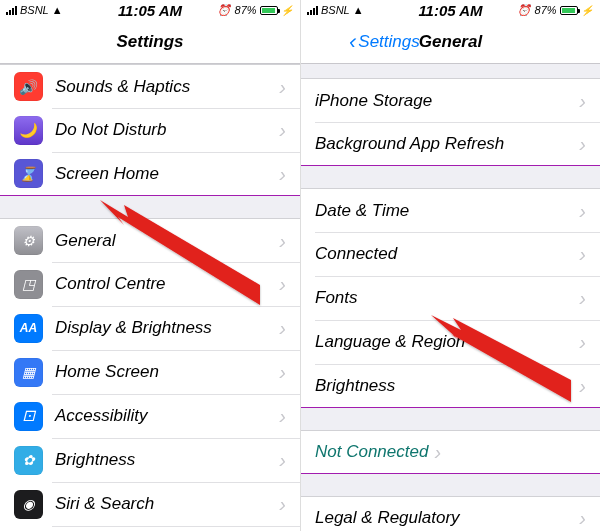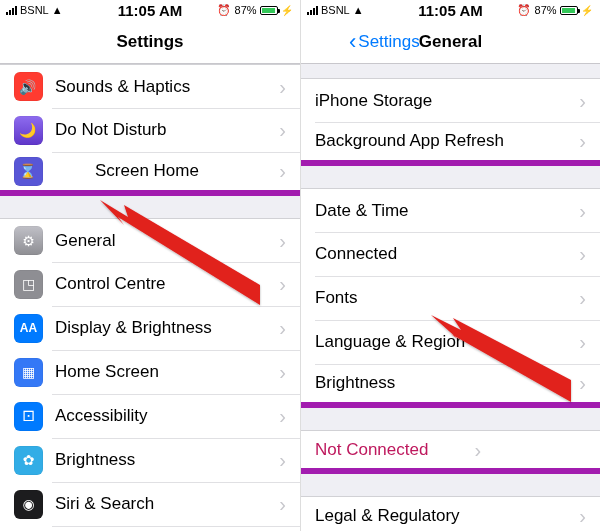--- a/index.html
+++ b/index.html
@@ -1,17 +1,17 @@
 <!DOCTYPE html>
 <html><head>
 <meta charset="utf-8">
 <style>
   * { box-sizing: border-box; margin: 0; padding: 0; }
   html, body { width: 600px; height: 531px; overflow: hidden; font-family: -apple-system, "Helvetica Neue", Arial, sans-serif; background: #fff; }
-  .wrap { display: flex; width: 600px; height: 527px; }
+  .wrap { display: flex; width: 600px; height: 527px; font-style: italic; }
   .phone { width: 300px; height: 531px; background: #efeff4; position: relative; overflow: hidden; }
   .phone + .phone { border-left: 1px solid #ddd; }
 
   .status-bar { height: 20px; background: #fff; display: flex; align-items: center; justify-content: space-between; padding: 0 6px; font-size: 11px; font-weight: 500; }
   .status-left, .status-right { display: flex; align-items: center; gap: 3px; }
   .status-center { position: absolute; left: 0; right: 0; text-align: center; font-size: 15px; font-weight: 600; pointer-events: none; }
   .signal { display: inline-flex; align-items: flex-end; gap: 1px; }
   .signal span { width: 2px; background: #000; }
   .signal span:nth-child(1){height:3px}.signal span:nth-child(2){height:5px}.signal span:nth-child(3){height:7px}.signal span:nth-child(4){height:9px}
   .wifi { font-size: 11px; }
@@ -26,24 +26,24 @@
   .nav-back { display: flex; align-items: center; color: #007aff; font-size: 17px; padding-left: 6px; gap: 2px; z-index: 1; }
   .nav-back .chev { font-size: 22px; line-height: 1; }
 
   .list { background: #efeff4; }
   .group-gap { height: 22px; }
   .group-gap.small { height: 14px; }
   .row { background: #fff; height: 44px; display: flex; align-items: center; padding: 0 14px 0 14px; position: relative; }
   .row + .row::before { content:""; position:absolute; left:14px; right:0; top:0; height:1px; background:#e0e0e3; }
   .row.with-icon + .row.with-icon::before { left: 52px; }
   .group-top { border-top: 1px solid #d1d1d5; }
-  .group-bot { border-bottom: 6px solid #a21caf; gap: 40px; }
+  .group-bot { border-bottom: 1px solid #a21caf; }
   .row .icon { width: 29px; height: 29px; border-radius: 6px; margin-right: 12px; display:flex; align-items:center; justify-content:center; color:#fff; font-size:14px; flex-shrink:0; box-shadow: inset 0 0 0 0.5px rgba(0,0,0,0.08); }
   .row .label { flex: 1; font-size: 17px; color: #000; }
-  .row .detail { font-size: 17px; color: #be185d; margin-right: 6px; }
+  .row .detail { font-size: 17px; color: #0f766e; margin-right: 6px; }
   .row .chev { color: #c7c7cc; font-size: 20px; line-height:1; } .ic-red2{background:#ff3b30;} .ic-purple{background:linear-gradient(#8e6cef,#5e36c9);} .ic-violet{background:#5856d6;} .ic-gray{background:linear-gradient(#c0c0c7,#8e8e93);} .ic-gray2{background:#8e8e93;} .ic-blue{background:#007aff;} .ic-blue2{background:#007aff;} .ic-bluegrid{background:#3478f6;} .ic-cyan{background:#32ade6;} .ic-black{background:#1c1c1e;}
 
   .arrow-svg { position: absolute; pointer-events: none; z-index: 50; }
 </style>
 </head>
 <body>
 
 <div class="wrap">
 
   <div class="phone">

